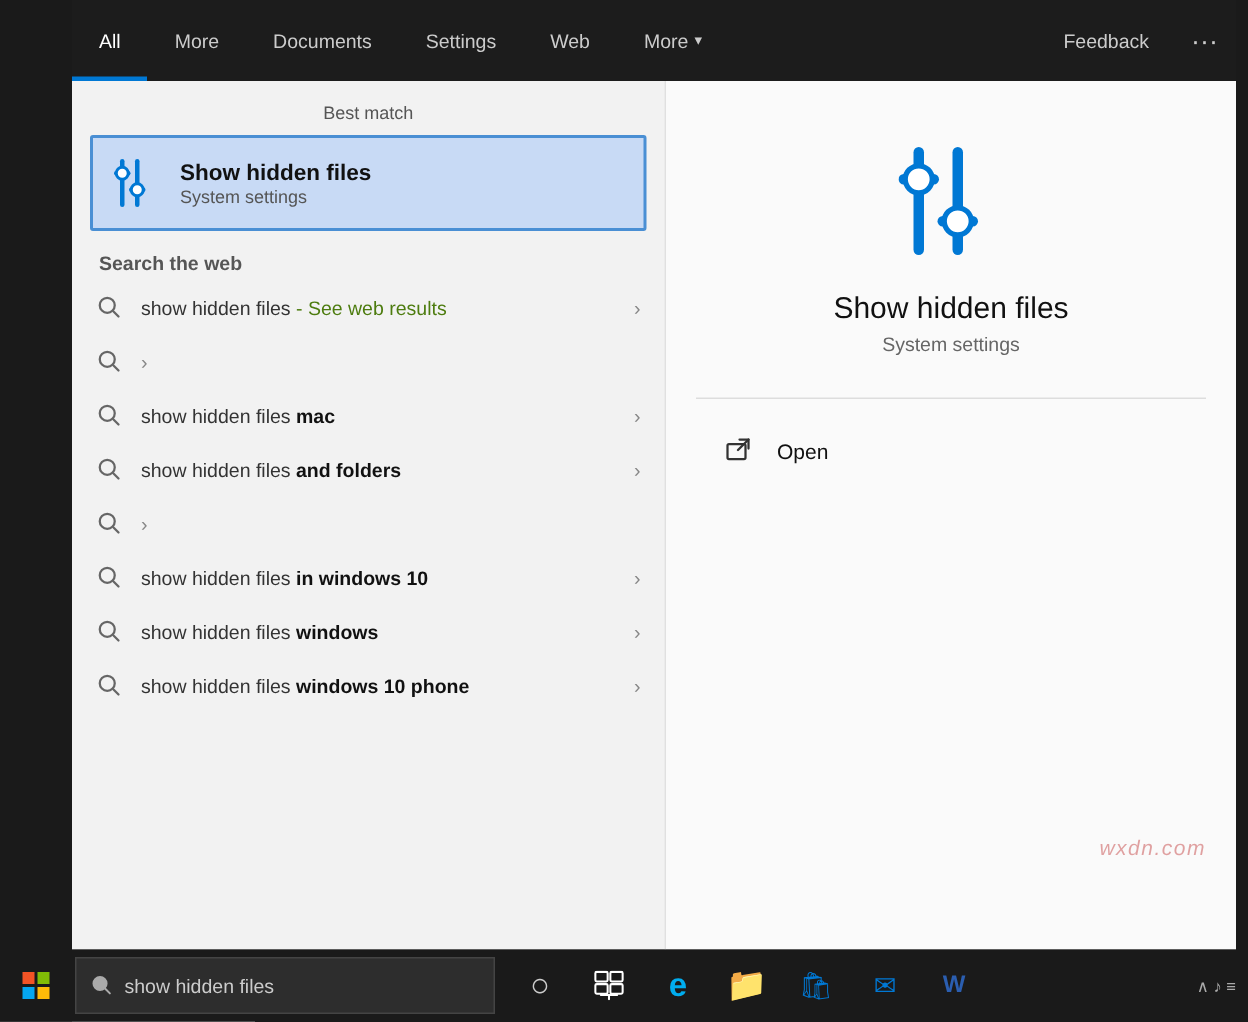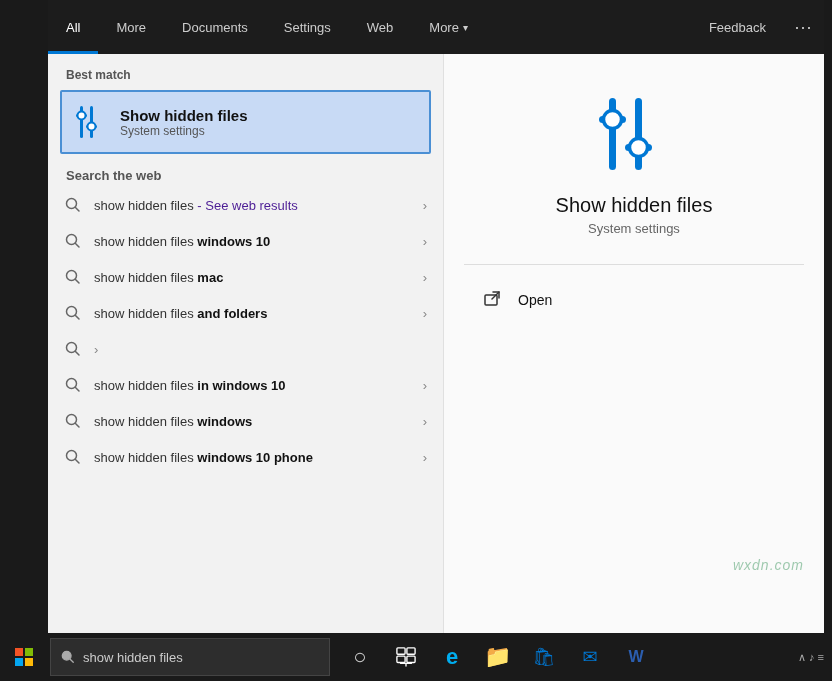--- a/index.html
+++ b/index.html
@@ -155,22 +155,23 @@
       width: 395px;
       background: #f2f2f2;
       display: flex;
       flex-direction: column;
       overflow-y: auto;
     }
 
     .section-label {
       font-size: 12px;
       color: #555;
-      font-weight: 700;
+      font-weight: 400;
       padding: 14px 18px 8px;
+      text-align: center;
     }
 
     
     .best-match-item {
       margin: 0 12px 4px;
       padding: 10px 12px;
       background: #c8daf5;
       border: 2px solid #4a8fd4;
       border-radius: 2px;
       display: flex;
@@ -224,21 +225,21 @@
       color: #666;
     }
     .result-icon svg { width: 16px; height: 16px; }
     .result-text {
       flex: 1;
       font-size: 13px;
       color: #333;
     }
     .result-text strong { font-weight: 700; color: #111; }
     .result-text .see-web {
-      color: #4c1d95;
+      color: #4d7c0f;
       font-weight: 400;
     }
     .result-chevron {
       color: #888;
       font-size: 13px;
       flex-shrink: 0;
     }
 
     
     .right-panel {
@@ -390,23 +391,20 @@
         </div>
         <div class="result-chevron">›</div>
       </div>
 
       <div class="result-row">
         <div class="result-icon">
           <svg viewBox="0 0 16 16" fill="none">
               <circle cx="6.5" cy="6.5" r="5" stroke="#666" stroke-width="1.5"></circle>
               <line x1="10.5" y1="10.5" x2="14" y2="14" stroke="#666" stroke-width="1.5" stroke-linecap="round"></line>
             </svg>
-        </div>
-        <div class="result-text">
-          show hidden files <strong>windows 10</strong>
         </div>
         <div class="result-chevron">›</div>
       </div>
 
       <div class="result-row">
         <div class="result-icon">
           <svg viewBox="0 0 16 16" fill="none">
               <circle cx="6.5" cy="6.5" r="5" stroke="#666" stroke-width="1.5"></circle>
               <line x1="10.5" y1="10.5" x2="14" y2="14" stroke="#666" stroke-width="1.5" stroke-linecap="round"></line>
             </svg>
@@ -497,21 +495,21 @@
       <div class="divider-line"></div>
       <div class="action-button">
         <svg viewBox="0 0 18 18" fill="none" xmlns="http://www.w3.org/2000/svg">
           <rect x="1" y="4" width="12" height="10" rx="1" stroke="#333" stroke-width="1.5" fill="none"></rect>
           <path d="M9 1 L15 1 L15 7" stroke="#333" stroke-width="1.5" stroke-linecap="round" stroke-linejoin="round"></path>
           <line x1="8" y1="8" x2="15" y2="1" stroke="#333" stroke-width="1.5" stroke-linecap="round"></line>
         </svg>
         <span class="action-button-label">Open</span>
       </div>
 
-      <div class="watermark" style="opacity:0.4; font-size:14px; color:#15803d; font-style:italic; letter-spacing:1px;">
+      <div class="watermark" style="opacity:0.4; font-size:14px; color:#b91c1c; font-style:italic; letter-spacing:1px;">
         wxdn.com
       </div>
     </div>
   </div>
 </div>
 
 <div class="taskbar">
 
   <div class="taskbar-start">
     <svg viewBox="0 0 20 20" xmlns="http://www.w3.org/2000/svg">

